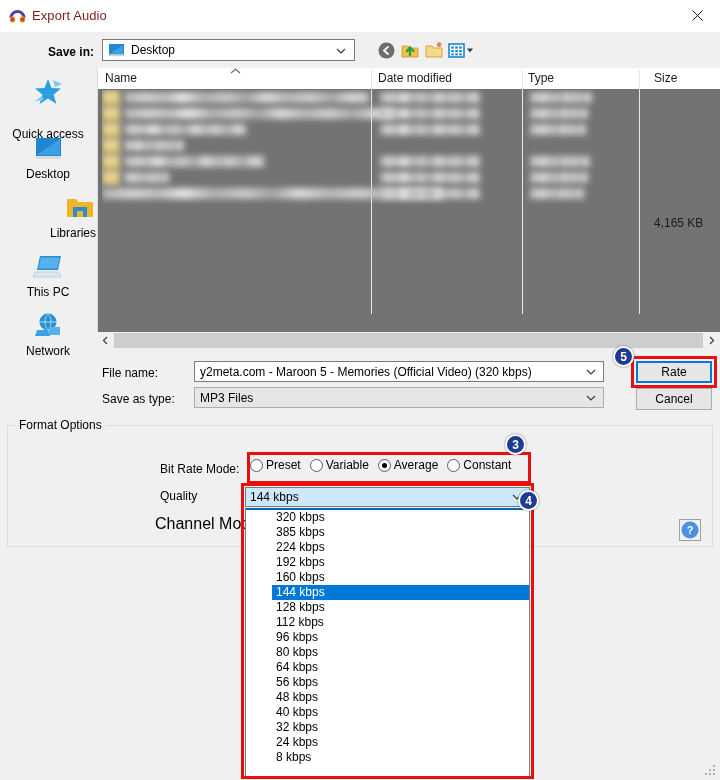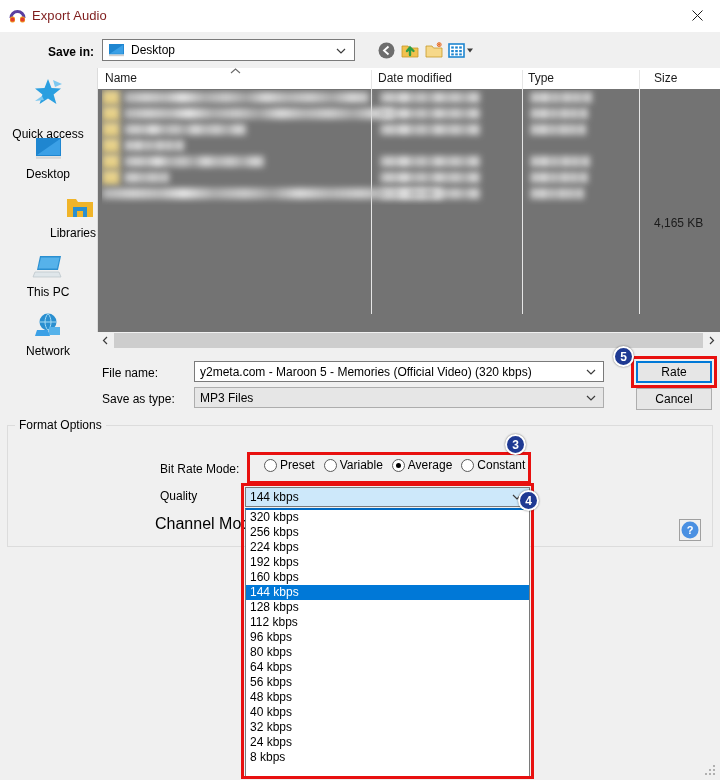--- a/index.html
+++ b/index.html
@@ -169,21 +169,21 @@
   }
   #format-legend {
     position: absolute; left: 15px; top: 418px;
     background: #f0f0f0; padding: 0 4px; font-size: 12px;
   }
   #brm-label { position: absolute; left: 160px; top: 462px; font-size: 12px; }
   #q-label   { position: absolute; left: 160px; top: 489px; font-size: 12px; }
   #cm-label  { position: absolute; left: 155px; top: 515px; font-size: 16px; }
 
   #radio-row {
-    position: absolute; left: 264px; top: 458px;
+    position: absolute; left: 250px; top: 458px;
     display: flex; align-items: center; gap: 0px;
   }
   .radio-item { display: flex; align-items: center; margin-right: 9px; }
   .radio-mark {
     width: 13px; height: 13px; border-radius: 50%;
     border: 1px solid #5a5a5a; background: #fff;
     position: relative; margin-right: 3px;
   }
   .radio-mark.on::after {
     content: ""; position: absolute; left: 3px; top: 3px;
@@ -196,20 +196,21 @@
     position: absolute; left: 245px; top: 487px; width: 285px; height: 20px;
     background: #cde8fa; border: 1px solid #7a7a7a;
     display: flex; align-items: center;
   }
   #quality-value { margin-left: 4px; font-size: 12px; }
   #quality-list {
     position: absolute; left: 245px; top: 508px; width: 285px; height: 269px;
     background: #ffffff;
     border: 1px solid #7a7a7a; border-top: 2px solid #0069c0;
     overflow: hidden;
+    padding-left: 26px;
   }
   .qopt {
     height: 15px; line-height: 15px; padding-left: 4px;
     font-size: 12px; color: #000;
   }
   .qopt.sel { background: #0078d7; color: #ffffff; }
 
   
   #help-btn {
     position: absolute; left: 679px; top: 519px; width: 22px; height: 22px;
@@ -495,21 +496,21 @@
   <div id="quality-combo">
     <span id="quality-value">144 kbps</span>
     <span class="combo-arrow" style="top:3px;">
       <svg width="12" height="12" viewBox="0 0 12 12">
         <path d="M2 4 L6 8 L10 4" fill="none" stroke="#3c3c3c" stroke-width="1.2"></path>
       </svg>
     </span>
   </div>
   <div id="quality-list">
     <div class="qopt">320 kbps</div>
-    <div class="qopt">256 kbps</div>
+    <div class="qopt">385 kbps</div>
     <div class="qopt">224 kbps</div>
     <div class="qopt">192 kbps</div>
     <div class="qopt">160 kbps</div>
     <div class="qopt sel">144 kbps</div>
     <div class="qopt">128 kbps</div>
     <div class="qopt">112 kbps</div>
     <div class="qopt">96 kbps</div>
     <div class="qopt">80 kbps</div>
     <div class="qopt">64 kbps</div>
     <div class="qopt">56 kbps</div>

